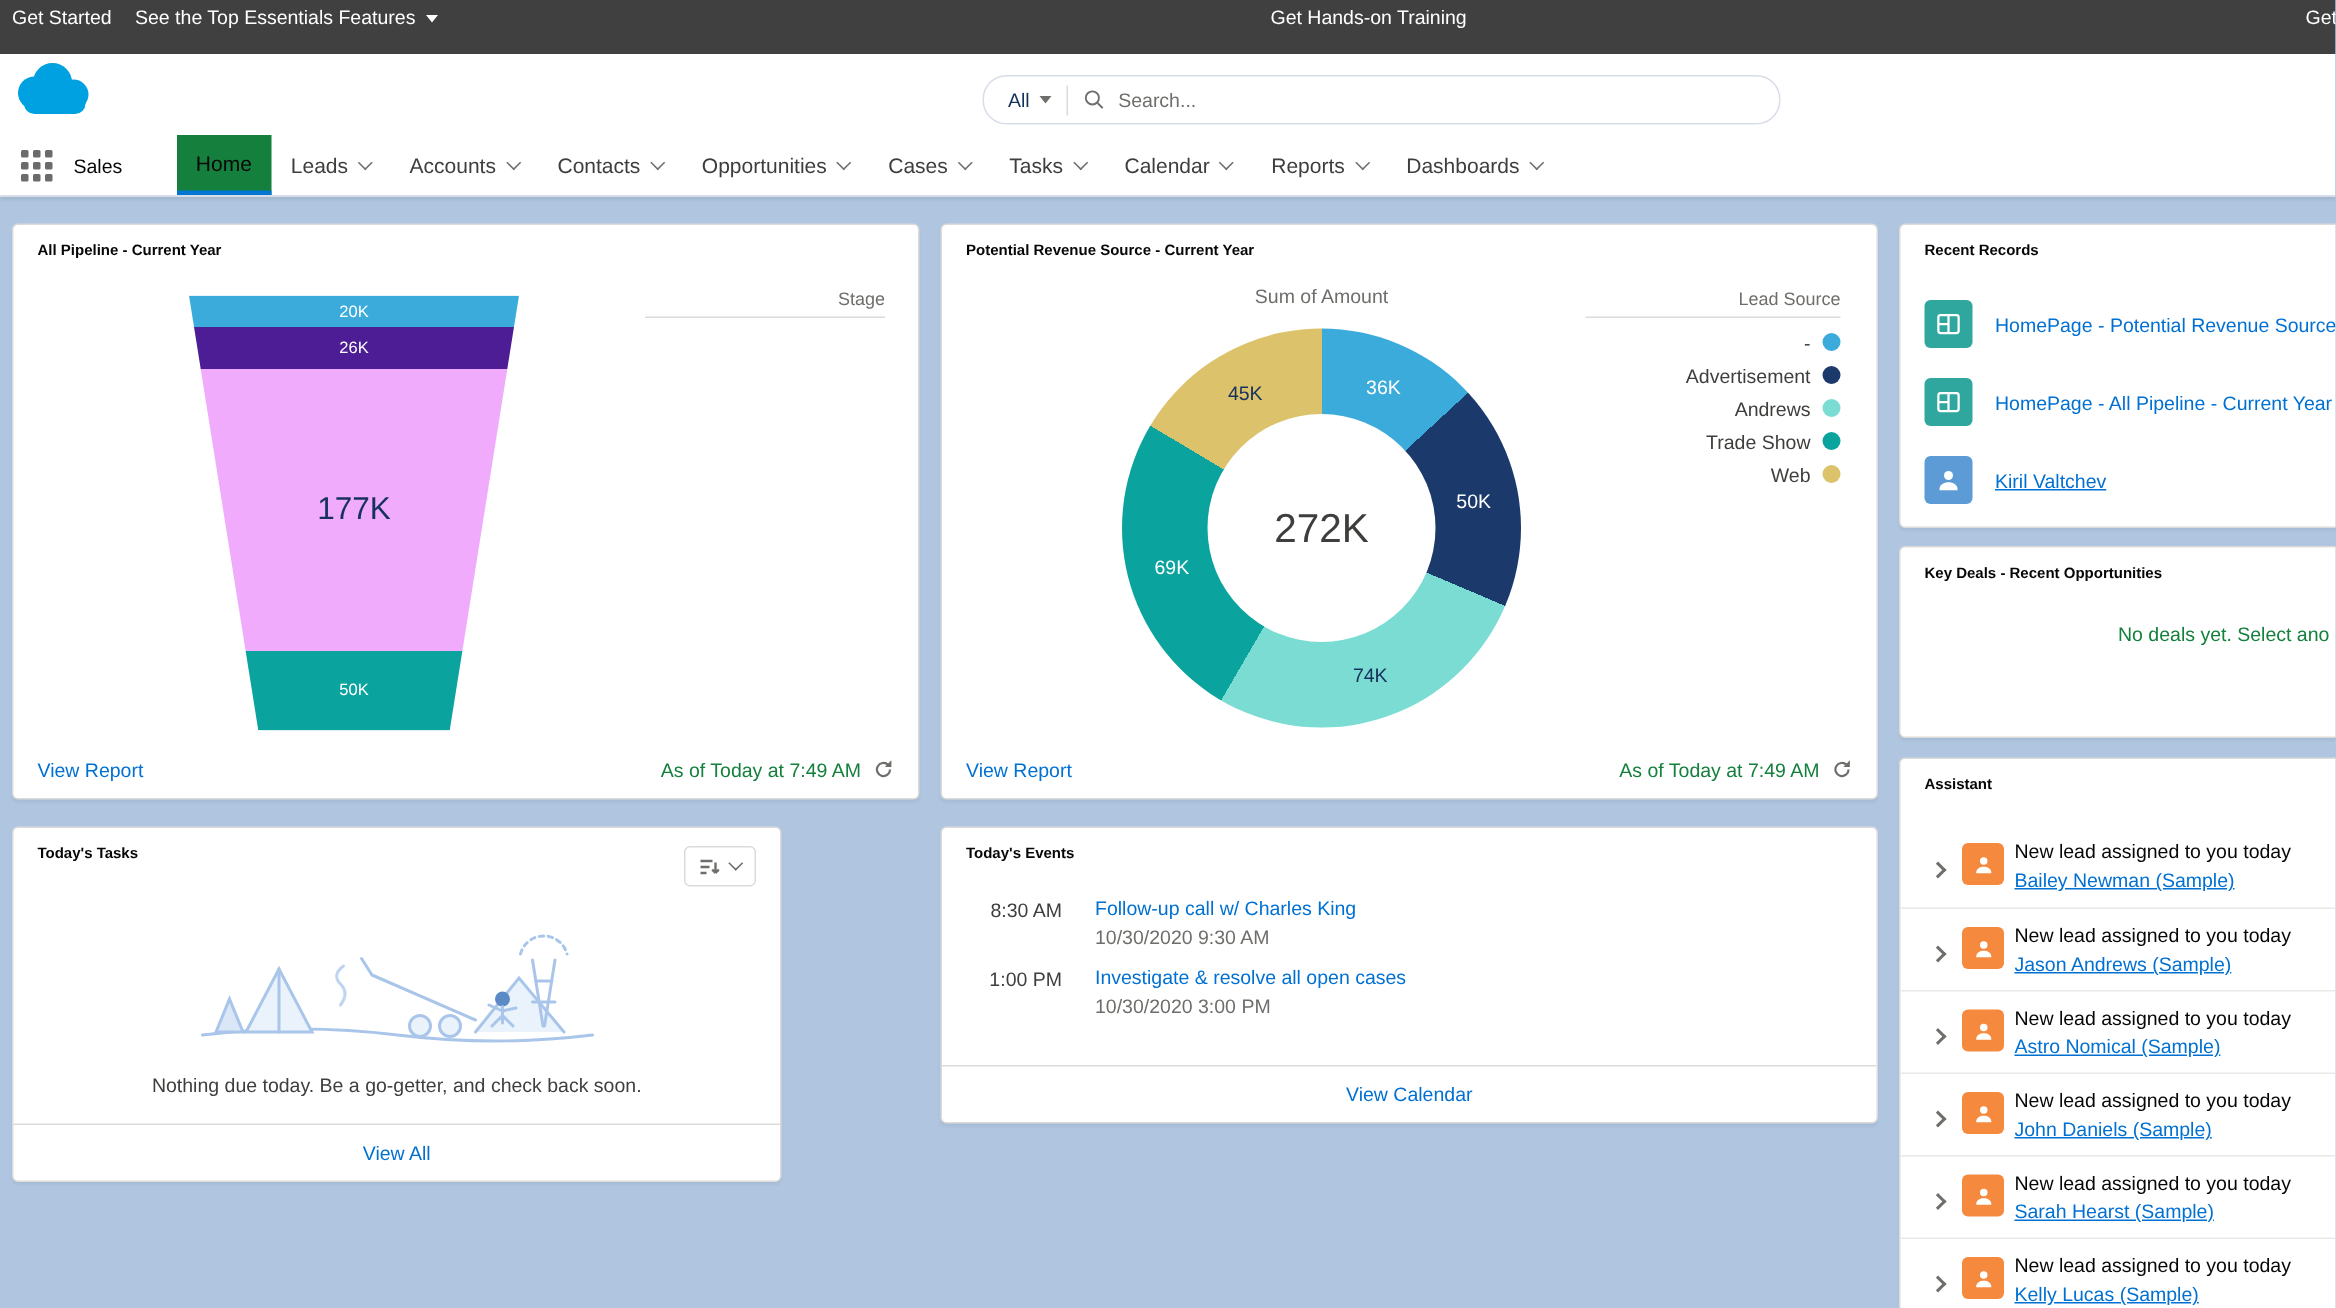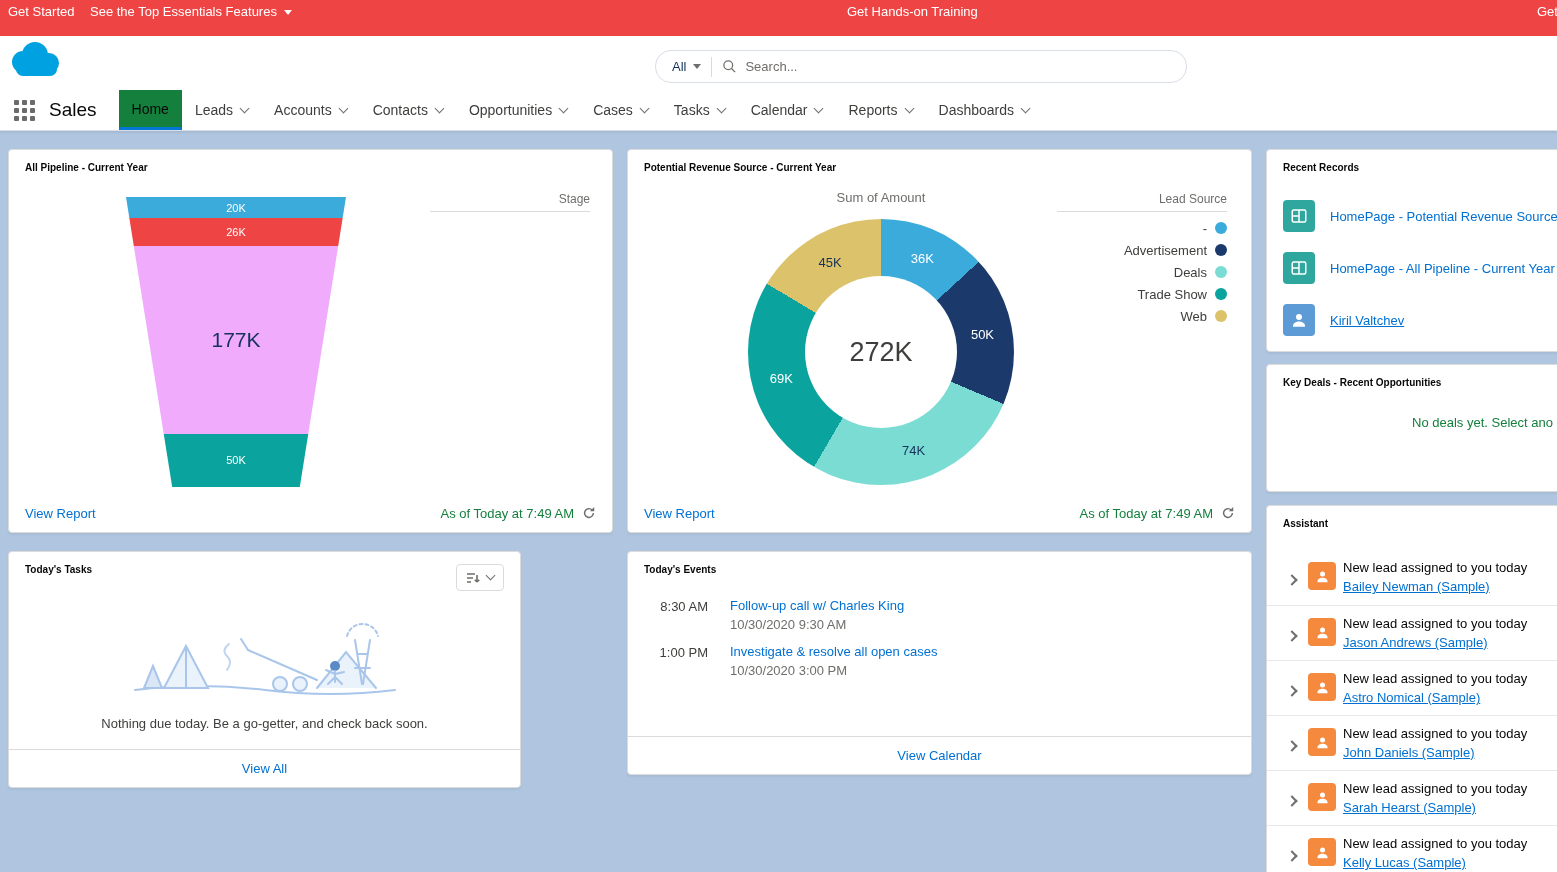--- a/index.html
+++ b/index.html
@@ -2,58 +2,58 @@
 <html><head>
 <meta charset="utf-8">
 <style>
 *{box-sizing:border-box;margin:0;padding:0;}
 html,body{width:1557px;height:872px;overflow:hidden;}
 body{font-family:"Liberation Sans",sans-serif;background:#b0c6e0;position:relative;font-size:13px;color:#3e3e3c;}
 a{color:#0070d2;text-decoration:none;cursor:pointer;}
 .u{text-decoration:underline;}
 
 
-.topbar{position:absolute;top:0;left:0;width:100%;height:36px;background:#ef4444;color:#fff;z-index:30;}
+.topbar{position:absolute;top:0;left:0;width:100%;height:36px;background:#404040;color:#fff;z-index:30;}
 .topbar .tb-item{position:absolute;top:4px;white-space:nowrap;font-size:13px;color:#fff;cursor:pointer;}
 .caret-down{width:0;height:0;border-left:4px solid transparent;border-right:4px solid transparent;border-top:5px solid currentColor;display:inline-block;margin-left:7px;vertical-align:middle;}
 
 
 .header{position:absolute;top:36px;left:0;width:100%;height:54px;background:#fff;z-index:20;}
 .logo{position:absolute;left:8px;top:4px;}
 .searchbox{position:absolute;left:655px;top:14px;width:532px;height:33px;background:#fff;border:1px solid #d8dde6;border-radius:16px;display:flex;align-items:center;}
 .scope{display:flex;align-items:center;padding:0 10px 0 16px;color:#16325c;cursor:pointer;}
 .scope .caret-down{color:#706e6b;}
 .search-divider{width:1px;height:20px;background:#dddbda;margin-right:10px;}
 .searchbox input{border:none;outline:none;flex:1;font-size:13px;font-family:"Liberation Sans",sans-serif;color:#3e3e3c;background:transparent;margin-left:8px;}
 .searchbox input::placeholder{color:#706e6b;}
 
 
 .navbar{position:absolute;top:90px;left:0;width:100%;height:41px;background:#fff;border-bottom:1px solid #d8dde6;box-shadow:0 2px 2px rgba(0,0,0,.07);display:flex;align-items:stretch;z-index:20;}
 .waffle{display:grid;grid-template-columns:repeat(3,5px);grid-gap:3px;gap:3px;align-self:center;margin:0 14px 0 14px;cursor:pointer;}
 .waffle i{width:5px;height:5px;background:#6b6b6b;border-radius:1px;display:block;}
-.appname{align-self:center;font-size:19px;color:#080707;margin-right:22px;white-space:nowrap;}
+.appname{align-self:center;font-size:13px;color:#080707;margin-right:36px;white-space:nowrap;}
 .tabs{display:flex;align-items:stretch;}
 .tab{display:flex;align-items:center;padding:0 13px;font-size:14px;color:#3e3e3c;cursor:pointer;white-space:nowrap;}
 .tab.active{background:#15803d;border-bottom:3px solid #0176d3;color:#080707;}
 .chev-down{width:7px;height:7px;border-right:1.5px solid #706e6b;border-bottom:1.5px solid #706e6b;transform:rotate(45deg);display:inline-block;margin:-4px 0 0 8px;}
 .chev-right{width:8px;height:8px;border-top:2px solid #706e6b;border-right:2px solid #706e6b;transform:rotate(45deg);display:inline-block;}
 
 
 .main{position:absolute;top:131px;left:0;width:100%;height:741px;background:#b0c6e0;}
 .card{position:absolute;background:#fff;border:1px solid #dddbda;border-radius:4px;box-shadow:0 2px 2px rgba(0,0,0,.05);}
 .card h2{position:absolute;top:12px;left:16px;font-size:10px;font-weight:700;color:#080707;white-space:nowrap;}
 .card-footer{position:absolute;left:0;right:0;bottom:0;height:38px;display:flex;align-items:center;justify-content:space-between;padding:0 16px;font-size:13px;}
 .card-footer.center{justify-content:center;border-top:1px solid #dddbda;}
 .asof{display:flex;align-items:center;gap:8px;color:#15803d;}
 
 
 #card-pipeline{left:8px;top:18px;width:605px;height:384px;}
 #card-revenue{left:627px;top:18px;width:625px;height:384px;}
 #card-tasks{left:8px;top:420px;width:513px;height:237px;}
-#card-events{left:627px;top:420px;width:625px;height:224px;}
+#card-events{left:627px;top:420px;width:625px;height:198px;}
 #card-recent{left:1266px;top:18px;width:346px;height:203px;}
 #card-keydeals{left:1266px;top:233px;width:346px;height:128px;}
 #card-assistant{left:1266px;top:374px;width:346px;height:520px;}
 
 
 .funnel{position:absolute;left:117px;top:47px;width:220px;height:290px;display:flex;flex-direction:column;clip-path:polygon(0 0,100% 0,79% 100%,21% 100%);}
 .funnel-seg{display:flex;align-items:center;justify-content:center;font-size:11px;}
 
 
 .legend{position:absolute;top:42px;text-align:right;}
@@ -197,21 +197,21 @@
 </div>
 
 <div class="main">
 
   <div class="card" id="card-pipeline">
     <h2>All Pipeline - Current Year</h2>
     <div class="funnel">
         <div class="funnel-seg" style="height: 7.32601%; background: rgb(59, 171, 220);">
           <span style="color: rgb(255, 255, 255);">20K</span>
         </div>
-        <div class="funnel-seg" style="height: 9.52381%; background: #ef4444;">
+        <div class="funnel-seg" style="height: 9.52381%; background: #4c1d95;">
           <span style="color: rgb(255, 255, 255);">26K</span>
         </div>
         <div class="funnel-seg" style="height: 64.8352%; background: #f0abfc;">
           <span style="color: rgb(22, 50, 92); font-size: 21px;">177K</span>
         </div>
         <div class="funnel-seg" style="height: 18.315%; background: rgb(10, 163, 158);">
           <span style="color: rgb(255, 255, 255);">50K</span>
         </div>
       </div>
     <div class="legend">
@@ -252,21 +252,21 @@
       <div>
           <div class="legend-item">
             <span>-</span>
             <span class="swatch circle" style="background: rgb(59, 171, 220);"></span>
           </div>
           <div class="legend-item">
             <span>Advertisement</span>
             <span class="swatch circle" style="background: rgb(27, 58, 107);"></span>
           </div>
           <div class="legend-item">
-            <span>Deals</span>
+            <span>Andrews</span>
             <span class="swatch circle" style="background: rgb(122, 220, 211);"></span>
           </div>
           <div class="legend-item">
             <span>Trade Show</span>
             <span class="swatch circle" style="background: rgb(10, 163, 158);"></span>
           </div>
           <div class="legend-item">
             <span>Web</span>
             <span class="swatch circle" style="background: rgb(220, 195, 107);"></span>
           </div>

